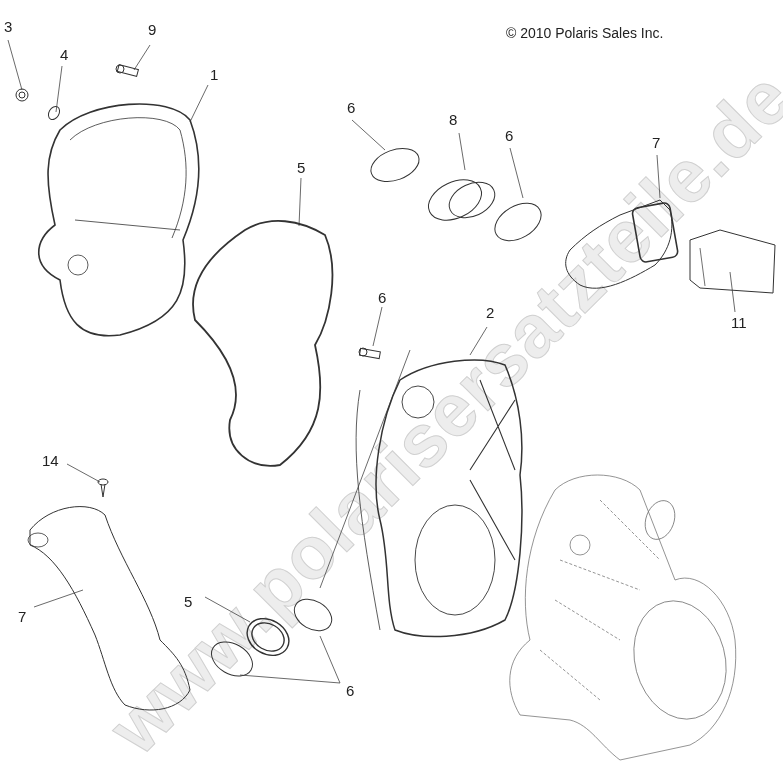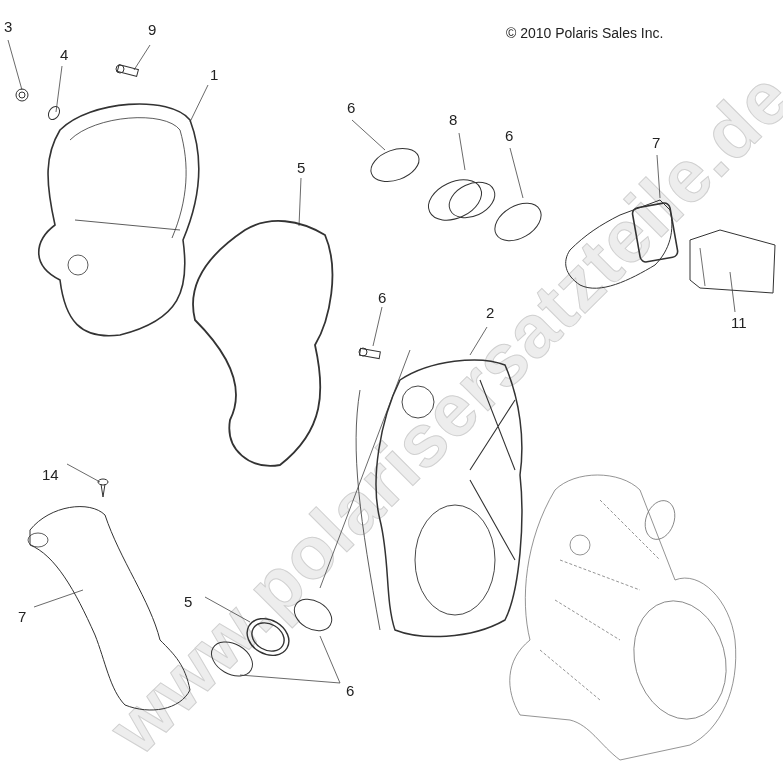--- a/index.html
+++ b/index.html
@@ -134,17 +134,17 @@
   <div class="callout" style="left:148px;top:22px">9</div>
   <div class="callout" style="left:210px;top:67px">1</div>
   <div class="callout" style="left:297px;top:160px">5</div>
   <div class="callout" style="left:347px;top:100px">6</div>
   <div class="callout" style="left:449px;top:112px">8</div>
   <div class="callout" style="left:505px;top:128px">6</div>
   <div class="callout" style="left:652px;top:135px">7</div>
   <div class="callout" style="left:731px;top:315px">11</div>
   <div class="callout" style="left:378px;top:290px">6</div>
   <div class="callout" style="left:486px;top:305px">2</div>
-  <div class="callout" style="left:42px;top:467px">14</div>
+  <div class="callout" style="left:42px;top:453px">14</div>
   <div class="callout" style="left:18px;top:609px">7</div>
   <div class="callout" style="left:184px;top:594px">5</div>
   <div class="callout" style="left:346px;top:683px">6</div>
 </div>
 
 </body></html>

